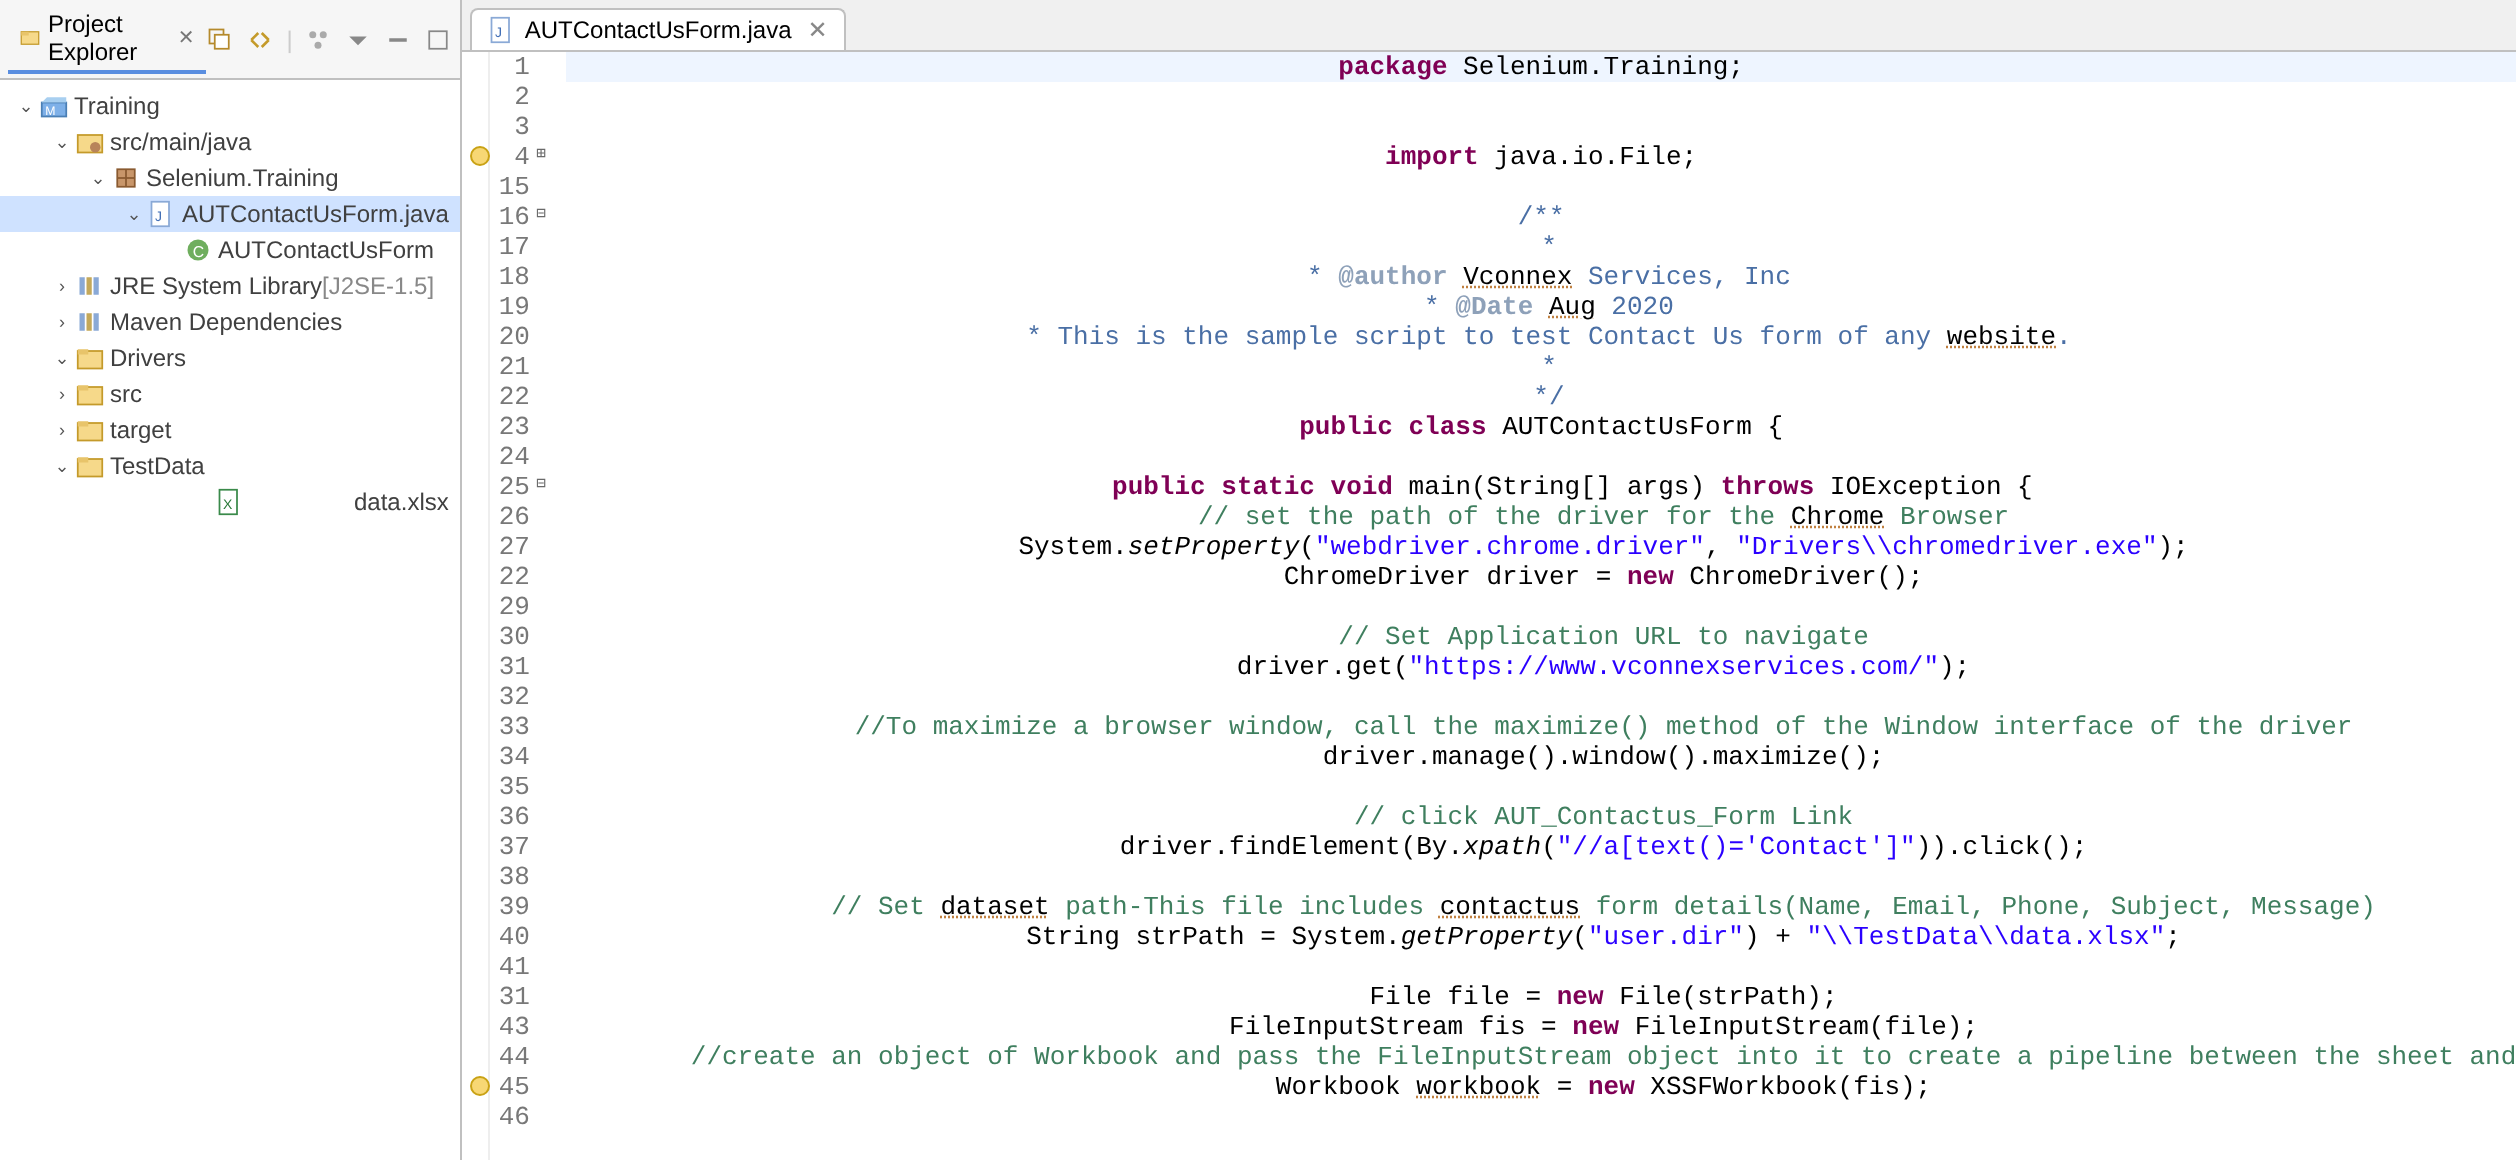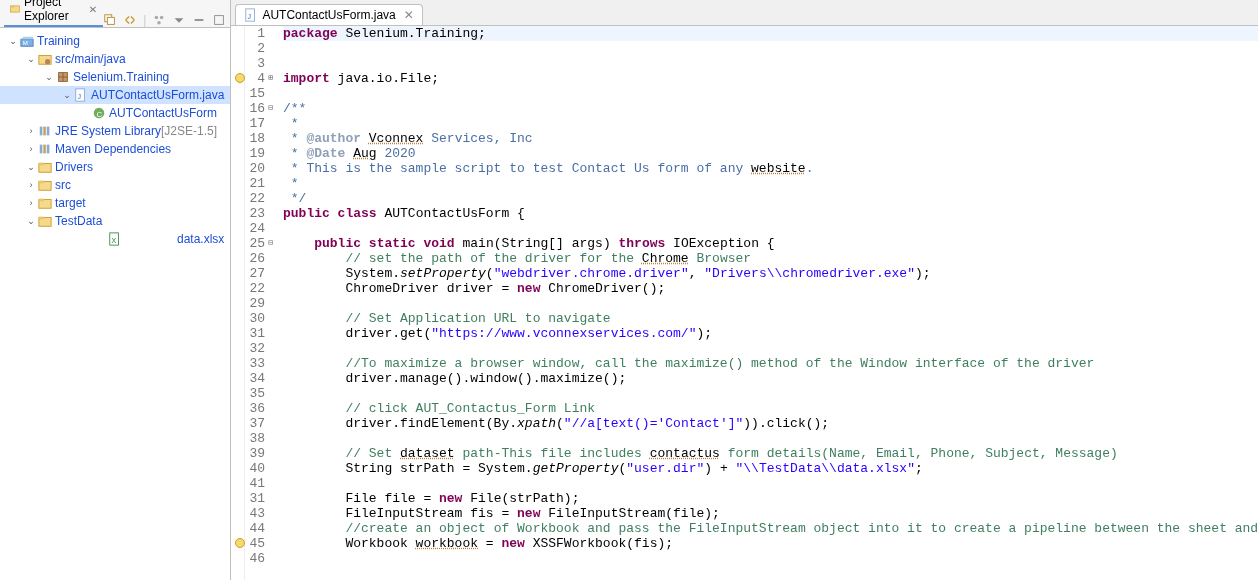--- a/index.html
+++ b/index.html
@@ -14,22 +14,22 @@
   }
   .explorer {
     width: 332px;
     border-right: 1px solid #c0c0c0;
     display: flex;
     flex-direction: column;
     background: #fff;
   }
   .explorer-header {
     display: flex;
-    align-items: flex-end;
-    height: 28px;
+    align-items: center;
+    height: 40px;
     border-bottom: 1px solid #c0c0c0;
     padding: 0 4px;
     background: #f6f6f6;
   }
   .explorer-title {
     display: flex;
     align-items: center;
     gap: 4px;
     padding: 2px 6px;
     border-bottom: 2px solid #5a8ee0;
@@ -55,21 +55,21 @@
     white-space: nowrap;
     cursor: pointer;
   }
   .tree-row.selected { background: #cfe2ff; }
   .twisty {
     width: 14px; height: 14px;
     display: inline-flex; align-items: center; justify-content: center;
     font-size: 9px; color: #555;
   }
   .tree-icon { width: 14px; height: 14px; margin-right: 3px; }
-  .tree-label { color: #1d4ed8; }
+  .tree-label { color: #404040; }
   .tree-label.lib { color: #888; }
   .editor {
     flex: 1;
     display: flex;
     flex-direction: column;
   }
   .tab-bar {
     height: 26px;
     display: flex;
     align-items: flex-end;
@@ -125,21 +125,21 @@
     width: 10px; height: 10px;
     border-radius: 50%;
   }
   .marker.warn { background: #f7d774; border:1px solid #c9a215;}
   .code {
     flex: 1;
     padding-left: 12px;
     white-space: pre;
     overflow: auto;
   }
-  .code-line { height: 15px; }
+  .code-line { height: 15px; text-align: center; }
   .code-line.hl { background: #eef5ff; }
   .kw { color: #7f0055; font-weight: bold; }
   .com { color: #3f7f5f; }
   .doc { color: #4a6fa5; }
   .doctag { color: #8ea1b9; font-weight: bold; }
   .str { color: #2a00ff; }
   .mth { font-style: italic; }
   .spell { text-decoration: underline dotted #c08040; }
   .x-small-close { font-size: 10px; color:#777; }
   svg { display: block; }

